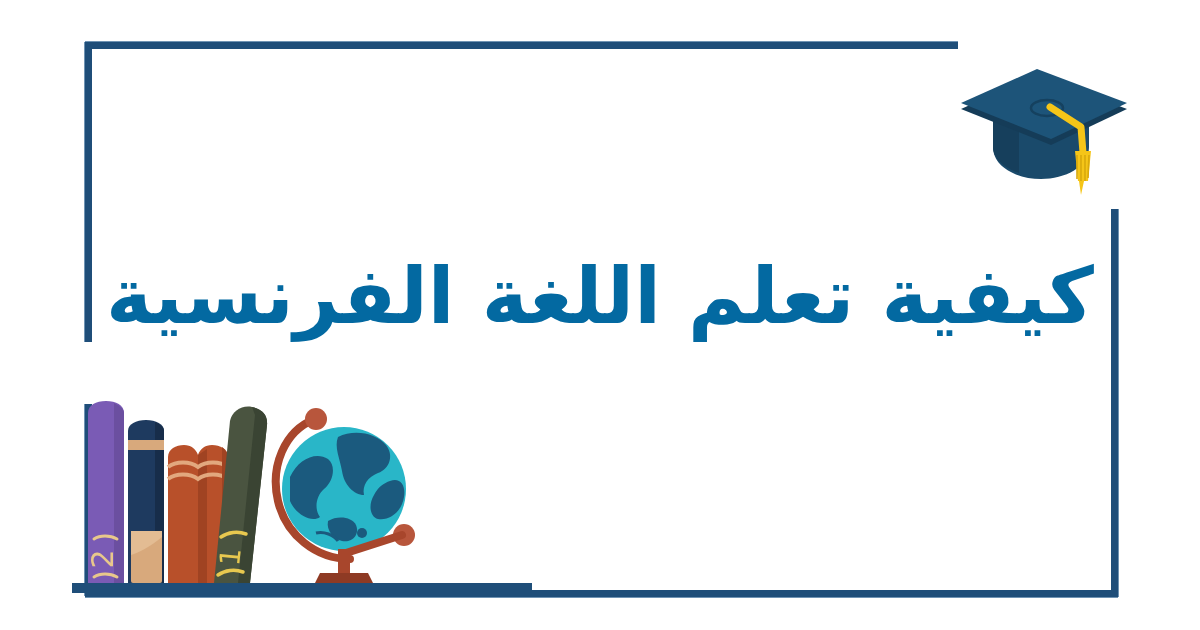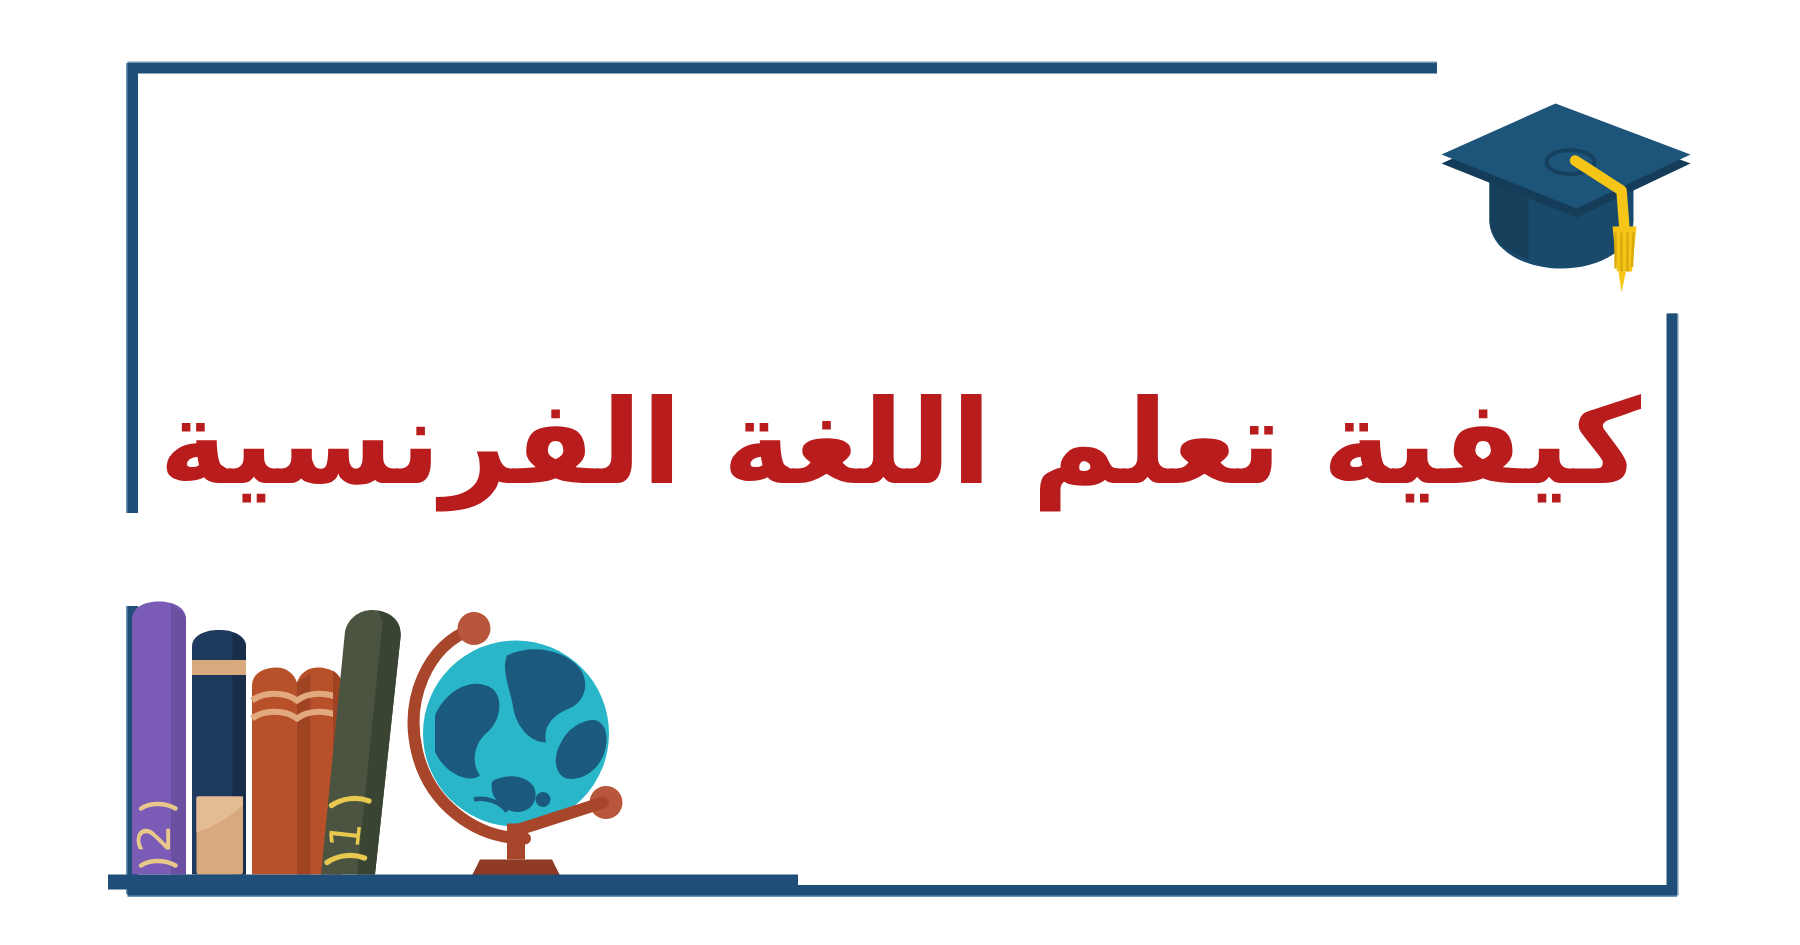--- a/index.html
+++ b/index.html
@@ -70,21 +70,21 @@
     height: 130px;
     display: flex;
     align-items: center;
     justify-content: center;
     pointer-events: none;
   }
   .title {
     font-family: "DejaVu Sans", "Liberation Sans", sans-serif;
     font-size: 78px;
     font-weight: 700;
-    color: #b91c1c;
+    color: #0369a1;
     direction: rtl;
     unicode-bidi: isolate;
     white-space: nowrap;
     letter-spacing: 0px;
     line-height: 1.25;
   }
 
   
   .grad-cap {
     position: absolute;

